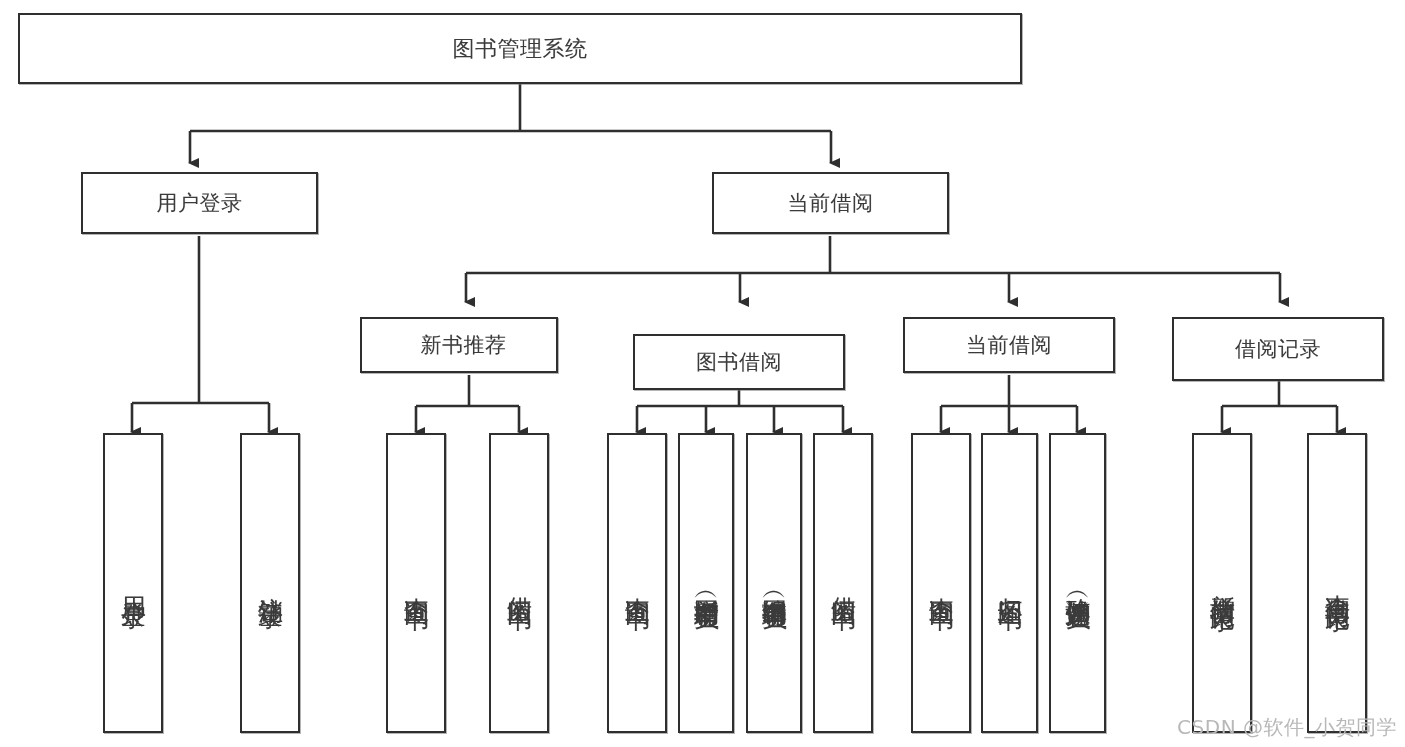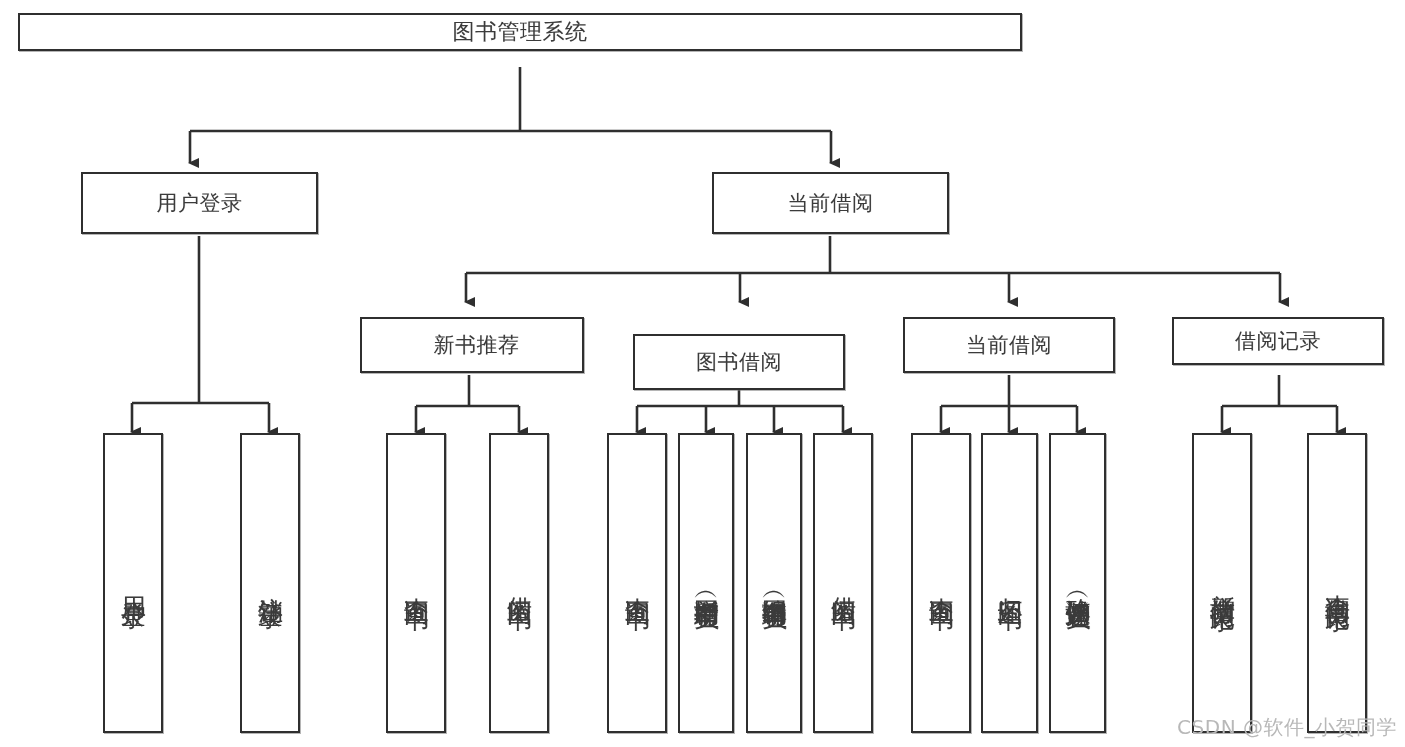--- a/index.html
+++ b/index.html
@@ -113,41 +113,41 @@
       <path d="M1009,406 L1009,432" marker-end="url(#arrow)"></path>
       <path d="M1077,406 L1077,432" marker-end="url(#arrow)"></path>
 
       <path d="M1279,375 L1279,406"></path>
       <path d="M1222,406 L1337,406"></path>
       <path d="M1222,406 L1222,432" marker-end="url(#arrow)"></path>
       <path d="M1337,406 L1337,432" marker-end="url(#arrow)"></path>
     </g>
   </svg>
 
-  <div class="node root" style="left:18px;top:13px;width:1004px;height:38px;">
+  <div class="node root" style="left:18px;top:13px;width:1004px;height:71px;">
     <span class="lbl">图书管理系统</span>
   </div>
 
   <div class="node" style="left:81px;top:172px;width:237px;height:62px;">
     <span class="lbl">用户登录</span>
   </div>
   <div class="node" style="left:712px;top:172px;width:237px;height:62px;">
     <span class="lbl">当前借阅</span>
   </div>
 
-  <div class="node" style="left:360px;top:317px;width:224px;height:56px;padding-left:9px;">
+  <div class="node" style="left:360px;top:317px;width:198px;height:56px;padding-left:9px;">
     <span class="lbl">新书推荐</span>
   </div>
   <div class="node" style="left:633px;top:334px;width:212px;height:56px;">
     <span class="lbl">图书借阅</span>
   </div>
   <div class="node" style="left:903px;top:317px;width:212px;height:56px;text-align:right;">
     <span class="lbl">当前借阅</span>
   </div>
-  <div class="node" style="left:1172px;top:317px;width:212px;height:48px;">
+  <div class="node" style="left:1172px;top:317px;width:212px;height:64px;">
     <span class="lbl">借阅记录</span>
   </div>
 
   <div class="node leaf" style="left:103px;top:433px;width:60px;height:300px;">
     <span class="lbl">用户登录</span>
   </div>
   <div class="node leaf" style="left:240px;top:433px;width:60px;height:300px;">
     <span class="lbl">注销登录</span>
   </div>
 

